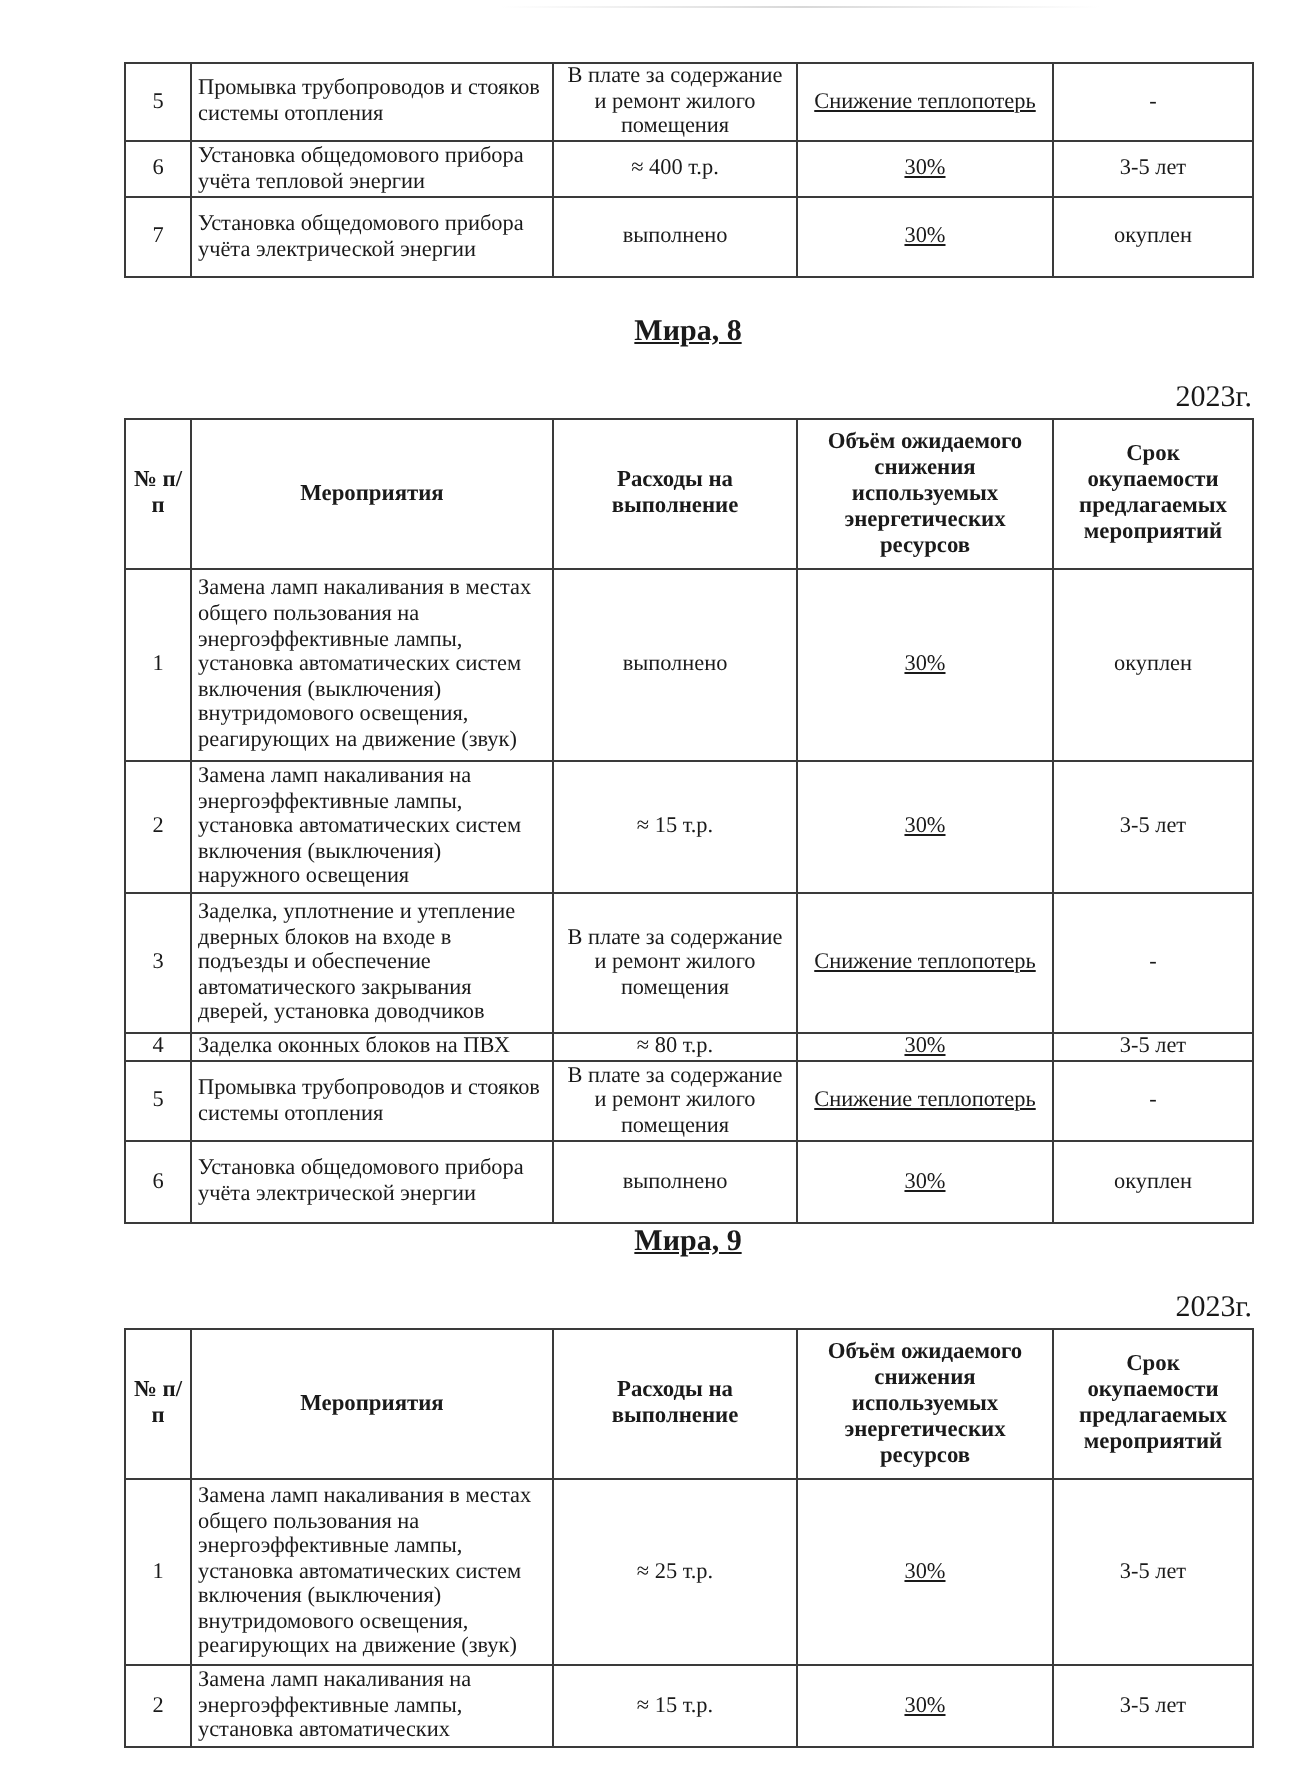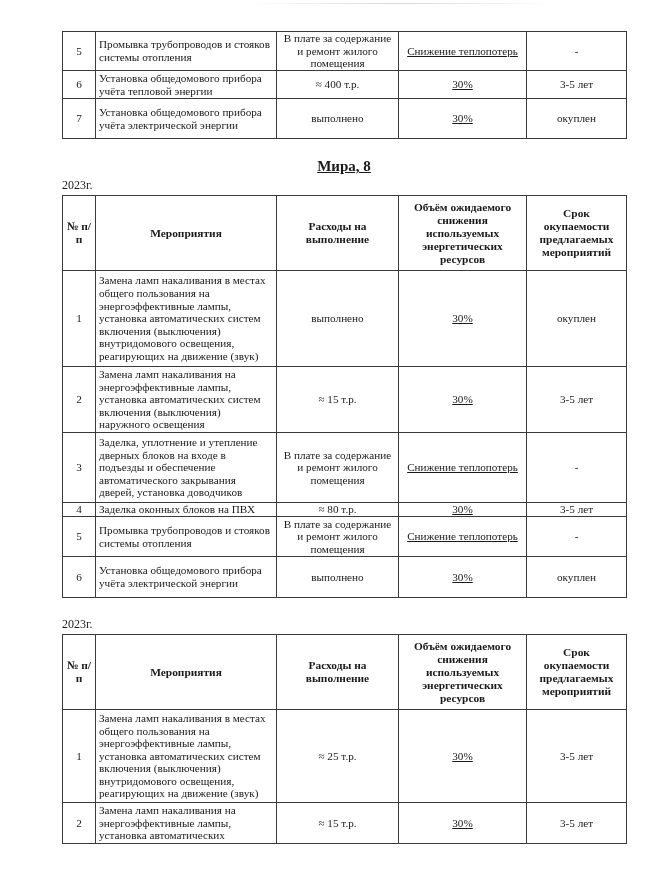--- a/index.html
+++ b/index.html
@@ -30,24 +30,24 @@
     }
     .sec-title {
       text-align: center;
       font-weight: bold;
       font-size: 15px;
       line-height: 16px;
       margin: 0;
       text-decoration: underline;
     }
     .sec-year {
-      text-align: left;
-      font-size: 12px;
+      text-align: right;
+      font-size: 15px;
       line-height: 15px;
-      margin: 4px 0 2px 0;
+      margin: 18px 0 2px 0;
     }
     table {
       border-collapse: collapse;
       width: 564px;
       table-layout: fixed;
       font-size: 11.2px;
       line-height: 12.6px;
     }
     td, th {
       border: 1px solid #3a3a3a;
@@ -173,20 +173,21 @@
         <td class="name">Установка общедомового прибора учёта электрической энергии</td>
         <td class="cost">выполнено</td>
         <td class="vol">30%</td>
         <td class="pay">окуплен</td>
       </tr>
     </tbody>
   </table>
 </div>
 
 <div class="section" style="top:613px;">
+  <h2 class="sec-title">Мира, 9</h2>
   <div class="sec-year">2023г.</div>
   <table>
     <colgroup>
         <col class="c1">
         <col class="c2">
         <col class="c3">
         <col class="c4">
         <col class="c5">
       </colgroup>
     <thead>

